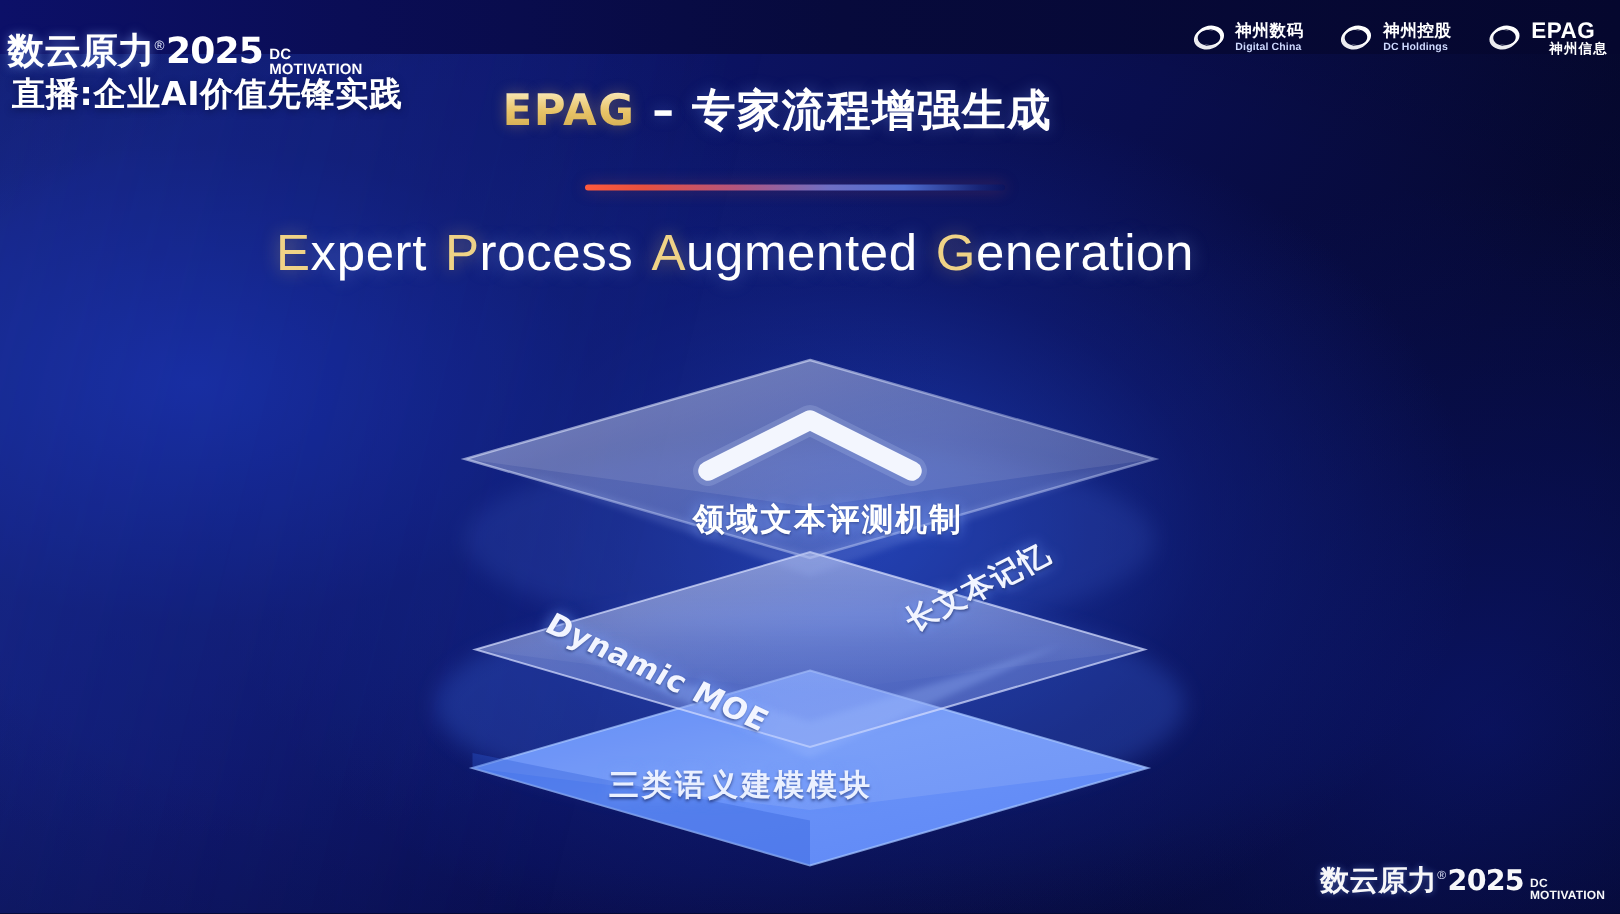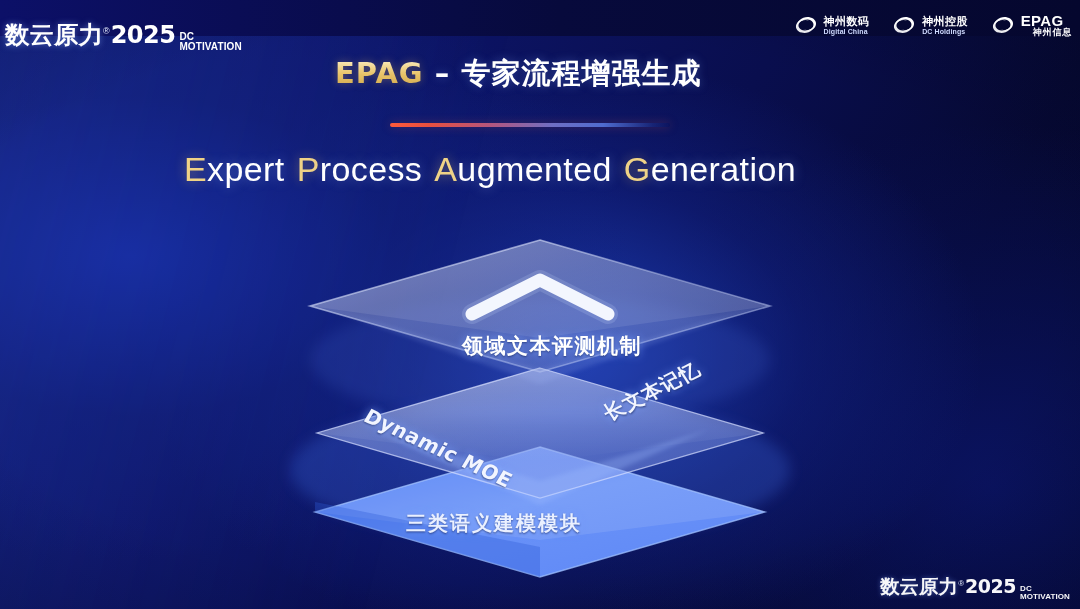--- a/index.html
+++ b/index.html
@@ -203,20 +203,21 @@
           <path d="M42 16 C42 31 28 39 16 36 C7 34 3 26 7 19 C11 12 22 10 30 14 C23 11 14 13 11 19 C8 25 13 31 21 32 C32 33 40 26 42 16 Z" fill="#ffffff" opacity="0.92"></path>
         </svg>
       </span>
       <span class="ptext">
         <span class="pt-big">EPAG</span>
         <span class="pt-sub">神州信息</span>
       </span>
     </div>
   </div>
 
+  <div class="live-line">直播:企业AI价值先锋实践</div>
 
   <div class="main-title">
     <span class="mt-gold">EPAG</span>
     <span class="mt-white">–</span>
     <span class="mt-white">专家流程增强生成</span>
   </div>
 
   <div class="divider"></div>
 
   <div class="subtitle">

